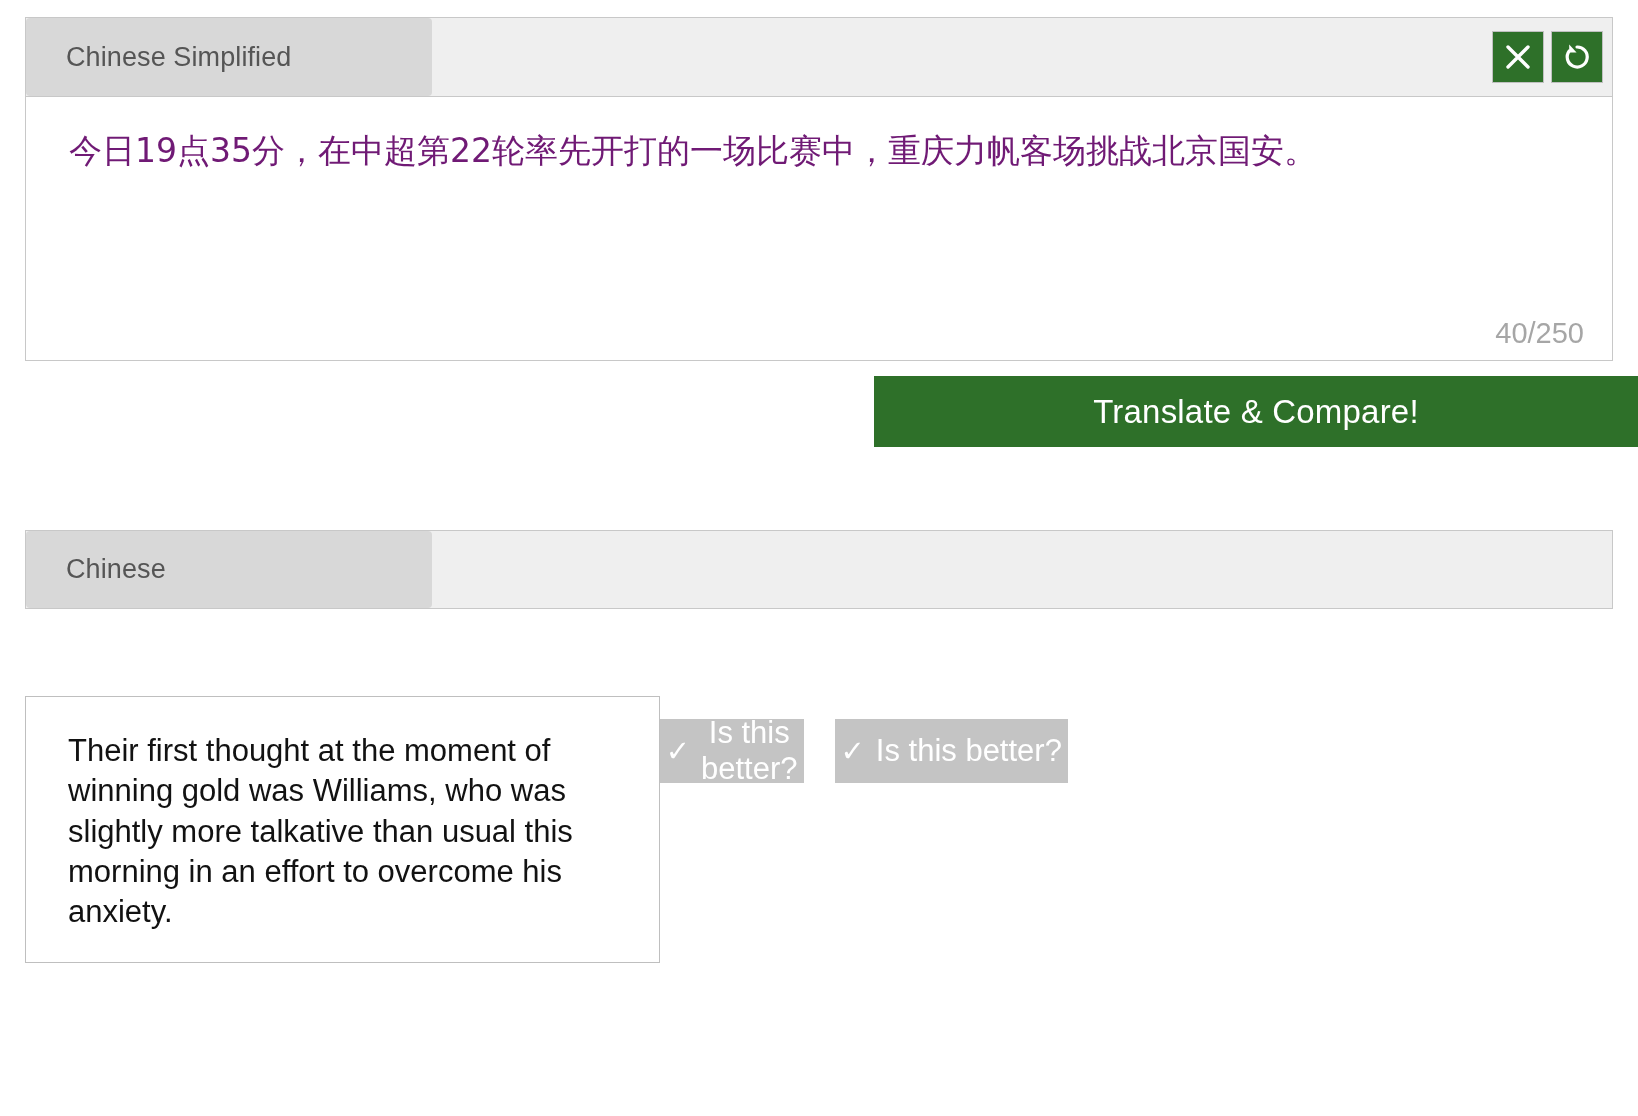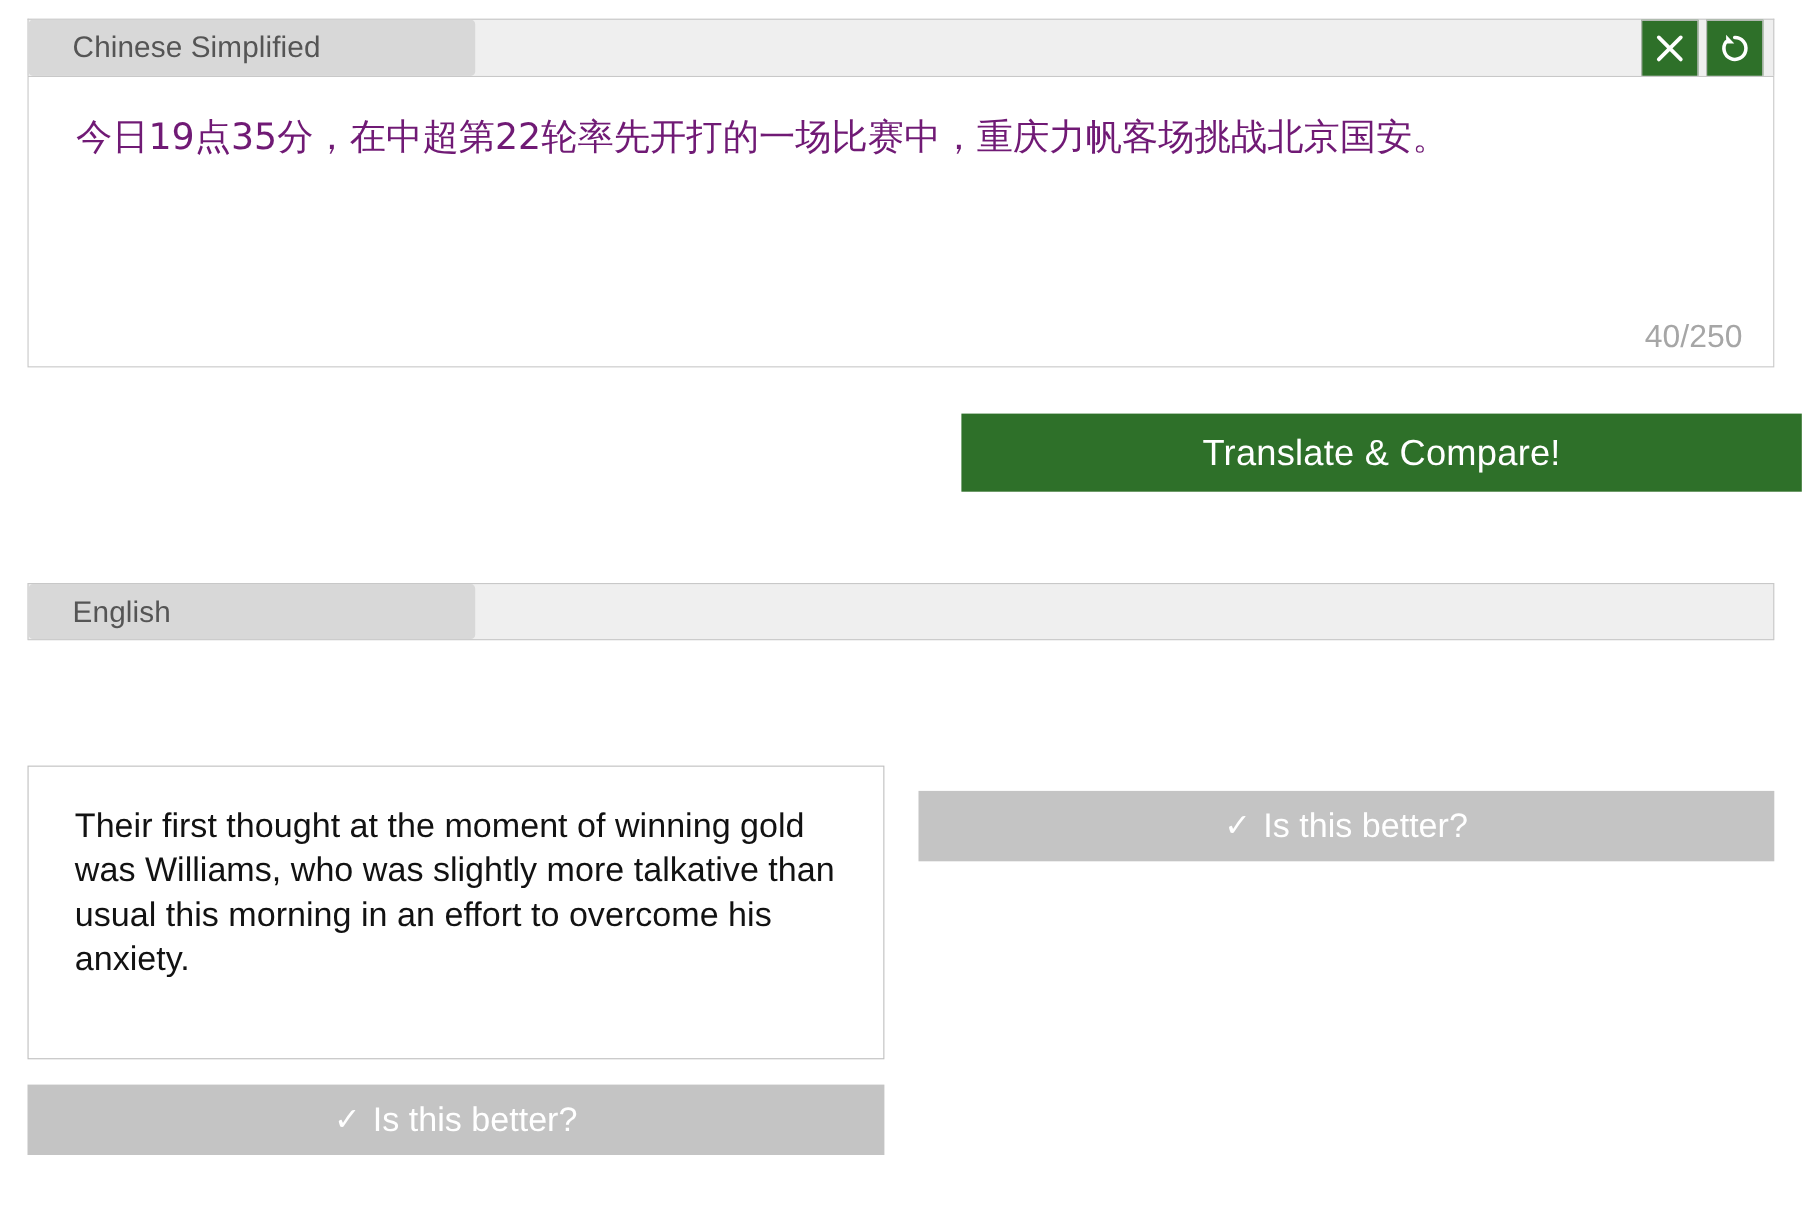--- a/index.html
+++ b/index.html
@@ -19,21 +19,21 @@
 
   
   .source-panel {
     position: absolute;
     left: 25px;
     top: 17px;
     width: 1588px;
   }
   .tabstrip {
     position: relative;
-    height: 52px;
+    height: 79px;
     background: #efefef;
     border: 1px solid #c8c8c8;
     border-bottom: none;
   }
   .tabstrip.plain {
     border: 1px solid #c8c8c8;
   }
   .lang-tab {
     position: absolute;
     left: 0;
@@ -136,21 +136,21 @@
     position: absolute;
     left: 25px;
     top: 696px;
     width: 1588px;
     display: flex;
     gap: 31px;
   }
   .result-col {
     flex: 1 1 0;
     display: flex;
-    flex-direction: column;
+    flex-direction: row;
   }
   .result-card {
     height: 267px;
     background: #ffffff;
     border: 1px solid #bfbfbf;
     padding: 34px 40px 0 42px;
   }
   .result-text {
     font-size: 31px;
     line-height: 1.3;
@@ -211,21 +211,21 @@
   </div>
 </div>
 
 <div class="translate-wrap">
   <button class="translate-btn">Translate &amp; Compare!</button>
 </div>
 
 <div class="target-panel">
   <div class="tabstrip plain">
     <div class="lang-tab">
-      <span>English</span>
+      <span>Chinese</span>
     </div>
   </div>
 </div>
 
 <div class="results">
 
   <div class="result-col">
     <div class="result-card">
       <div class="result-text">Their first thought at the moment of winning gold was Williams, who was slightly more talkative than usual this morning in an effort to overcome his anxiety.</div>
     </div>

